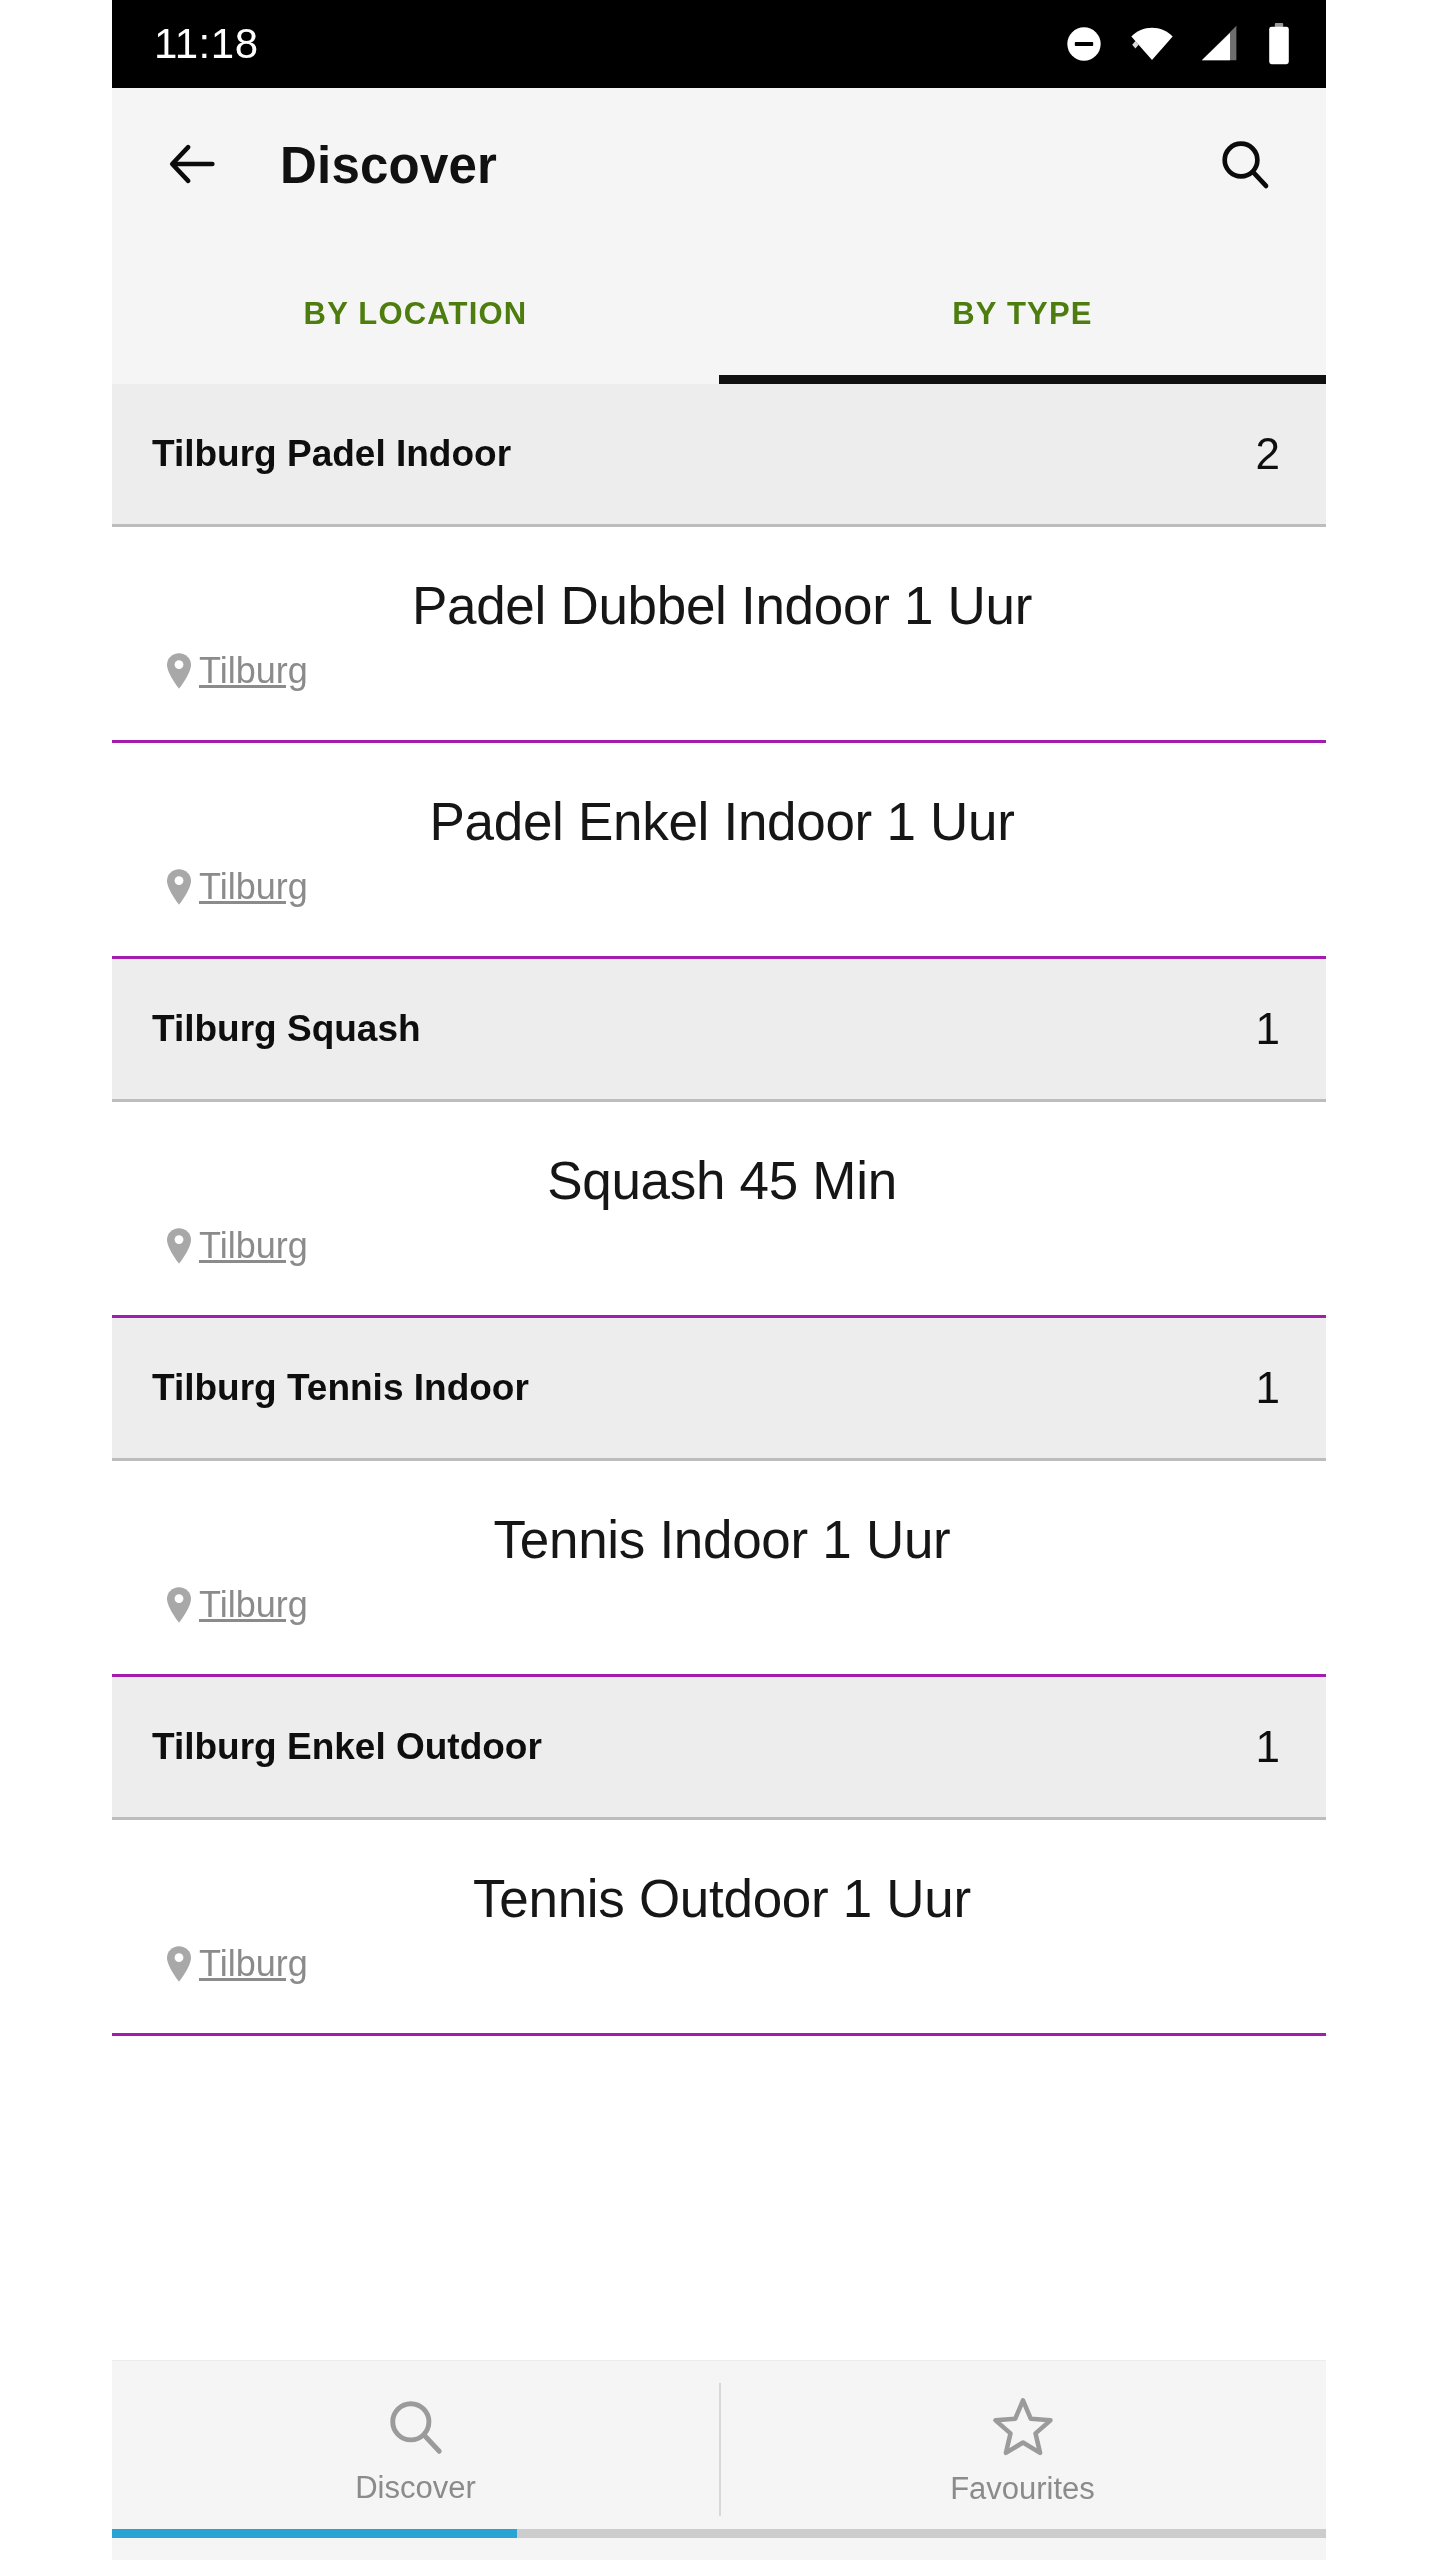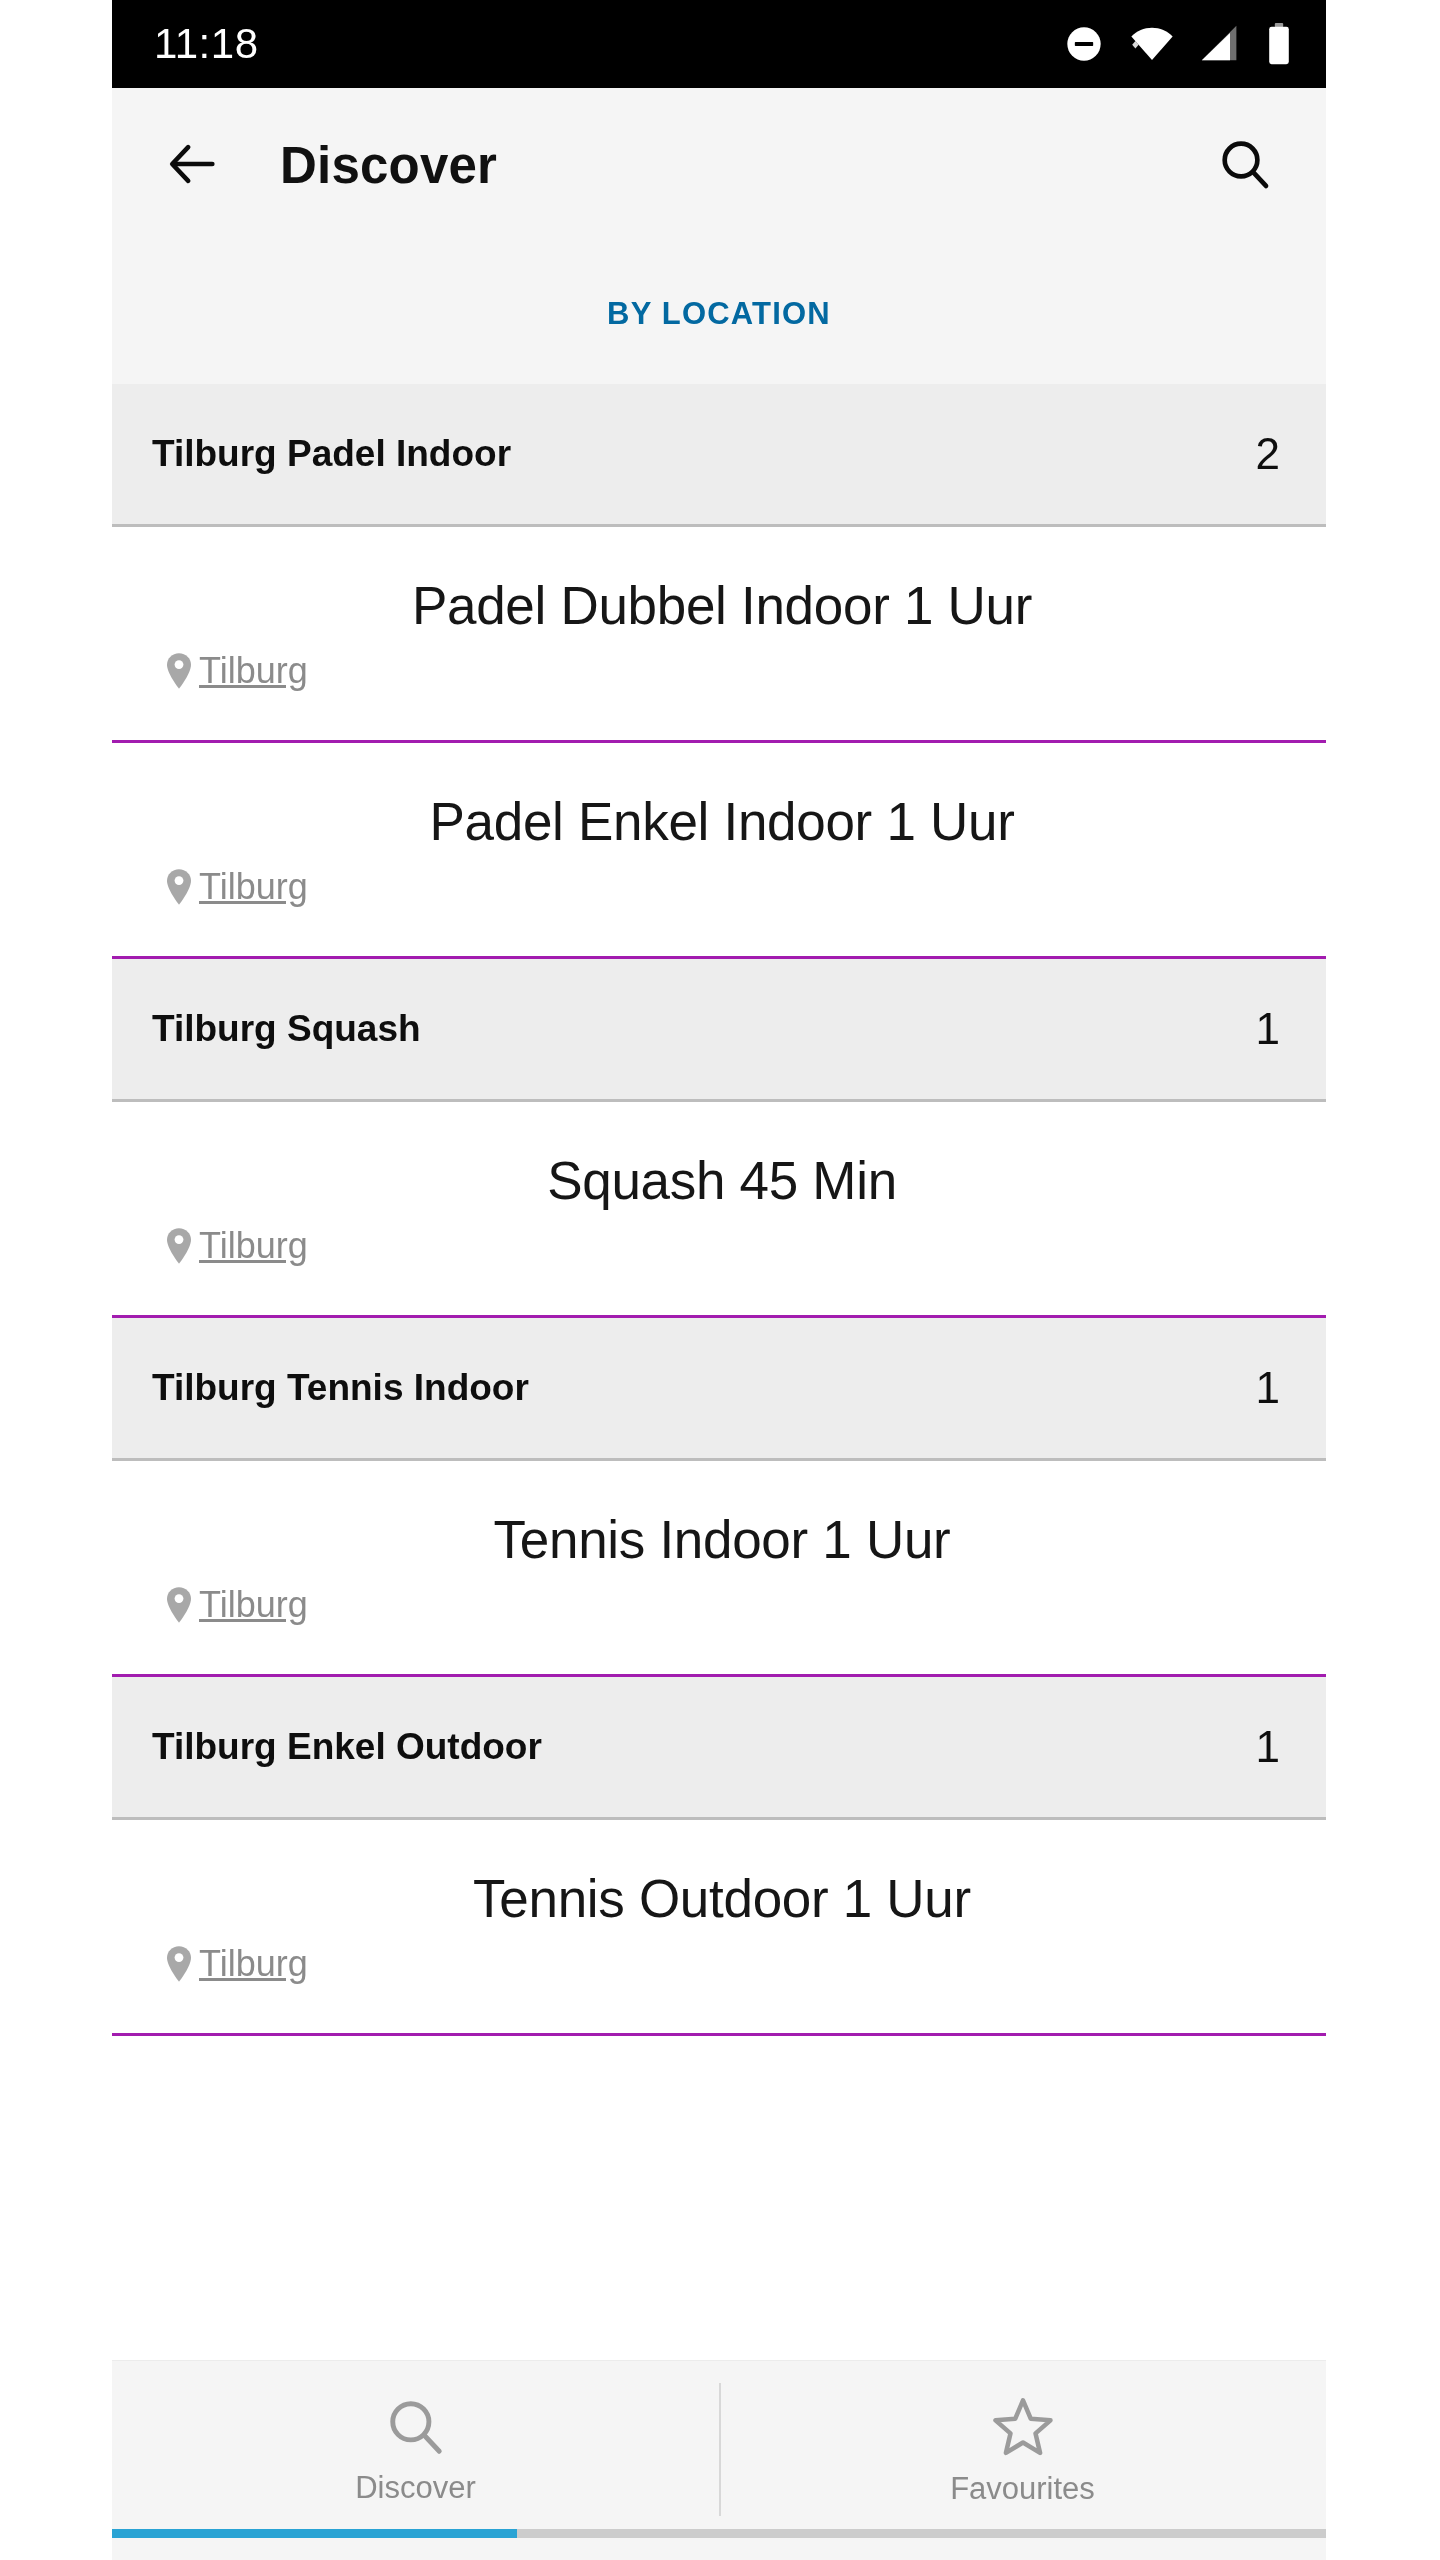--- a/index.html
+++ b/index.html
@@ -74,21 +74,21 @@
     display:flex;
     flex:0 0 auto;
     position:relative;
   }
   .tab {
     flex:1 1 50%;
     display:flex; align-items:center; justify-content:center;
     font-size:31px;
     font-weight:700;
     letter-spacing:1.2px;
-    color:#0369a1;
+    color:#4d7c0f;
     cursor:pointer;
     position:relative;
   }
   .tab.active::after {
     content:"";
     position:absolute;
     left:0; right:0; bottom:0;
     height:9px;
     background:#111111;
   }
@@ -247,20 +247,23 @@
           <line x1="15.6" y1="15.6" x2="21" y2="21.4"></line>
         </svg>
       </span>
     </div>
   </div>
 
   <div id="tab-bar">
     <div class="tab">
       <span>BY LOCATION</span>
     </div>
+    <div class="tab active">
+      <span>BY TYPE</span>
+    </div>
   </div>
 
   <div id="list">
 
     <div class="group-header">
       <span class="group-title">Tilburg Padel Indoor</span>
       <span class="group-count">2</span>
     </div>
     <div class="list-item">
       <div class="item-title">Padel Dubbel Indoor 1 Uur</div>

